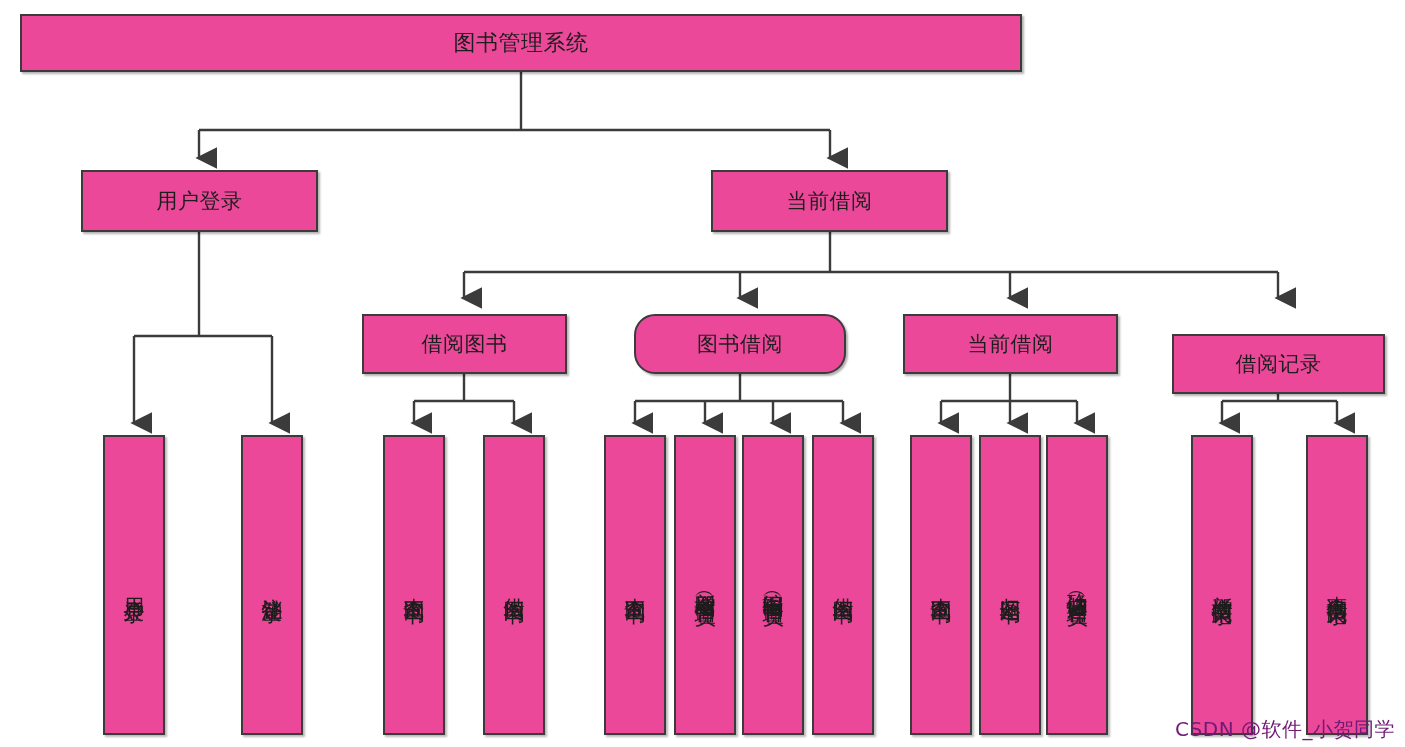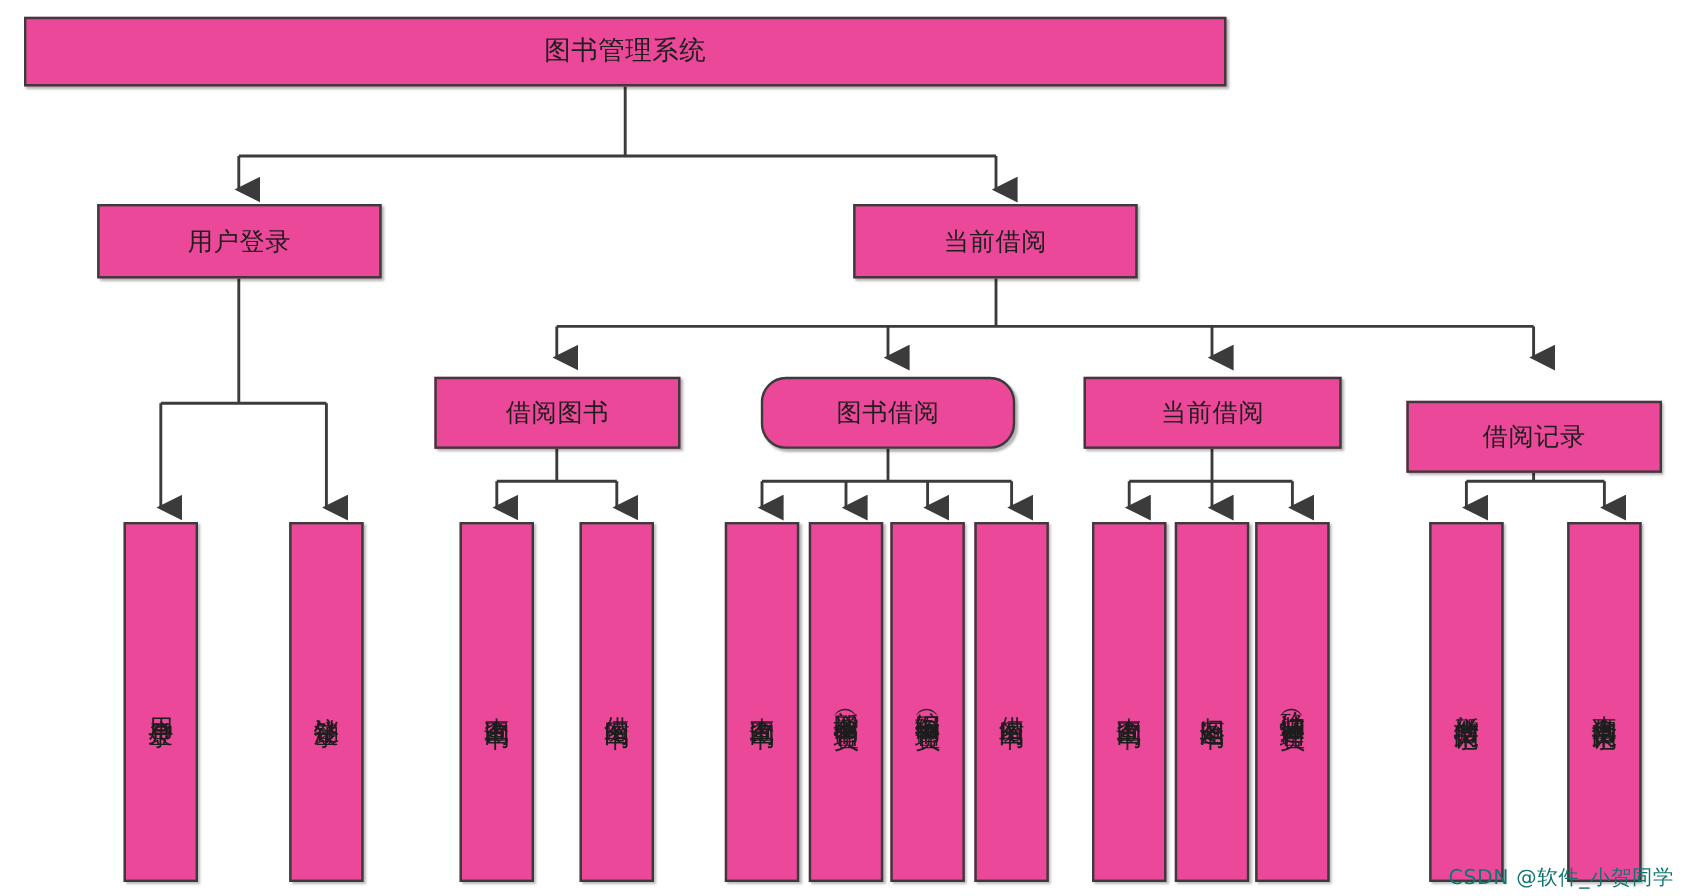--- a/index.html
+++ b/index.html
@@ -49,22 +49,22 @@
     text-orientation:upright;
     font-size:21px;
     line-height:1.05;
     letter-spacing:2px;
     white-space:nowrap;
     max-height:288px;
   }
   .watermark{
     position:absolute;
     right:10px;bottom:4px;
-    font-size:17px;
-    color:#0f766e;
+    font-size:20px;
+    color:#701a75;
     letter-spacing:0.5px;
     z-index:5;
     white-space:nowrap;
     margin-top:40px;
   }
 </style>
 </head>
 <body>
 
 <div id="diagram-root">

